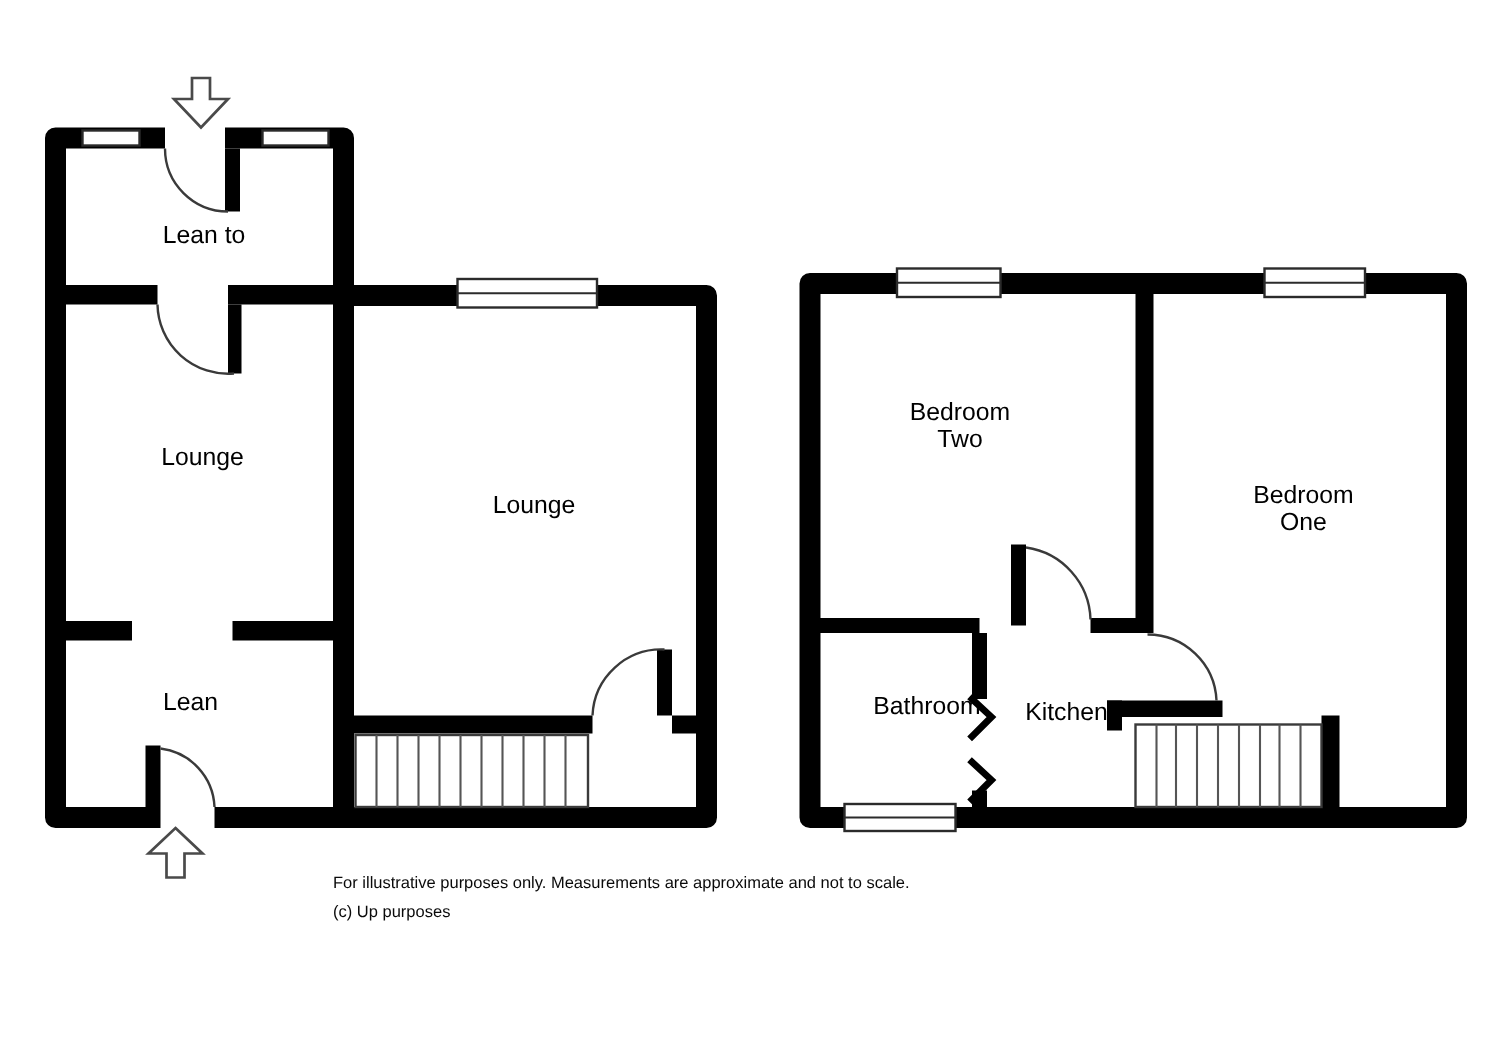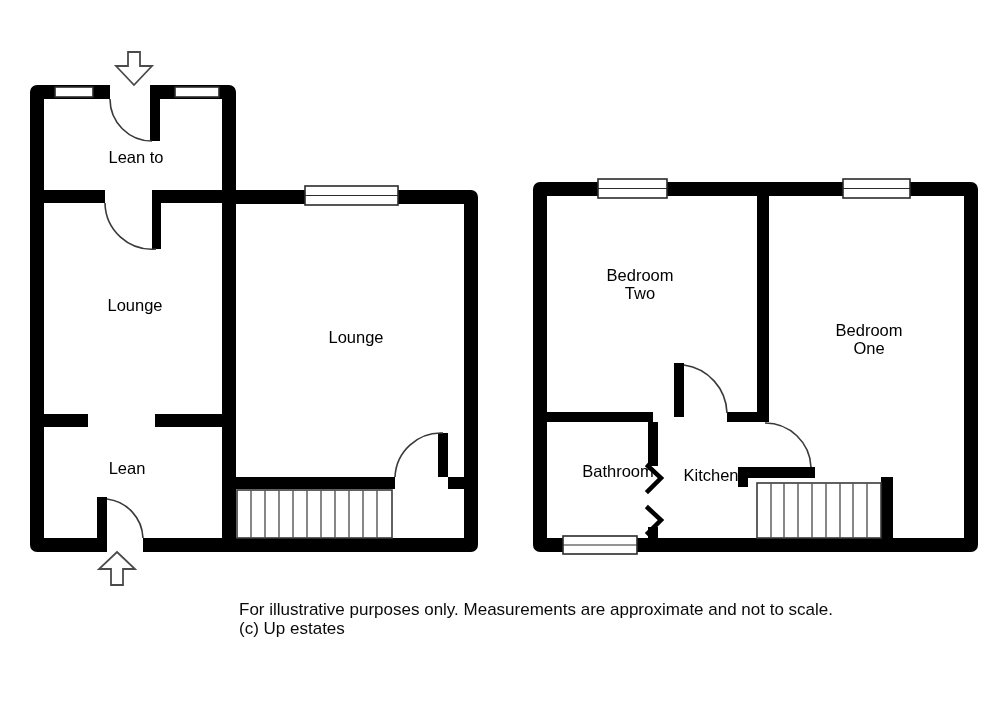--- a/index.html
+++ b/index.html
@@ -2,21 +2,21 @@
 <html><head>
 <meta charset="utf-8">
 <style>
   html,body{margin:0;padding:0;background:#ffffff;}
   #canvas{position:relative;width:1000px;height:707px;background:#ffffff;overflow:hidden;
           font-family:"Liberation Sans", sans-serif;}
   #plan-svg{position:absolute;left:0;top:0;}
   .room-label{position:absolute;transform:translate(-50%,-50%);text-align:center;
               font-size:16.5px;line-height:18px;color:#000;white-space:nowrap;}
   .room-label span{display:block;}
-  #footer{position:absolute;left:222px;top:601px;font-size:17px;line-height:18.5px;color:#0a0a0a;margin-left:17px;}
+  #footer{position:absolute;left:222px;top:580px;font-size:11px;line-height:18.5px;color:#0a0a0a;}
   .wall{fill:#000000;}
   .outline{fill:#ffffff;stroke:#000000;stroke-width:14;stroke-linejoin:round;}
   .cut{fill:#ffffff;}
   .win{fill:#ffffff;stroke:#2b2b2b;stroke-width:1.6;}
   .winline{stroke:#2b2b2b;stroke-width:1.2;}
   .arc{fill:none;stroke:#3a3a3a;stroke-width:1.6;}
   .stairbox{fill:#ffffff;stroke:#3a3a3a;stroke-width:1.6;}
   .tread{stroke:#555555;stroke-width:1.4;}
   .arrow{fill:#ffffff;stroke:#4a4a4a;stroke-width:1.8;stroke-linejoin:miter;}
   .chev{fill:none;stroke:#000000;stroke-width:4.5;stroke-linecap:square;}
@@ -144,16 +144,16 @@
     <span>Bedroom</span>
     <span>One</span>
   </div>
 
   <div class="room-label" style="left:618px;top:471px">Bathroom</div>
 
   <div class="room-label" style="left:711px;top:475px">Kitchen</div>
 
   <div id="footer">
     <div>For illustrative purposes only. Measurements are approximate and not to scale.</div>
-    <div>(c) Up estates</div>
+    <div>(c) Up purposes</div>
   </div>
 
 </div>
 
 </body></html>

